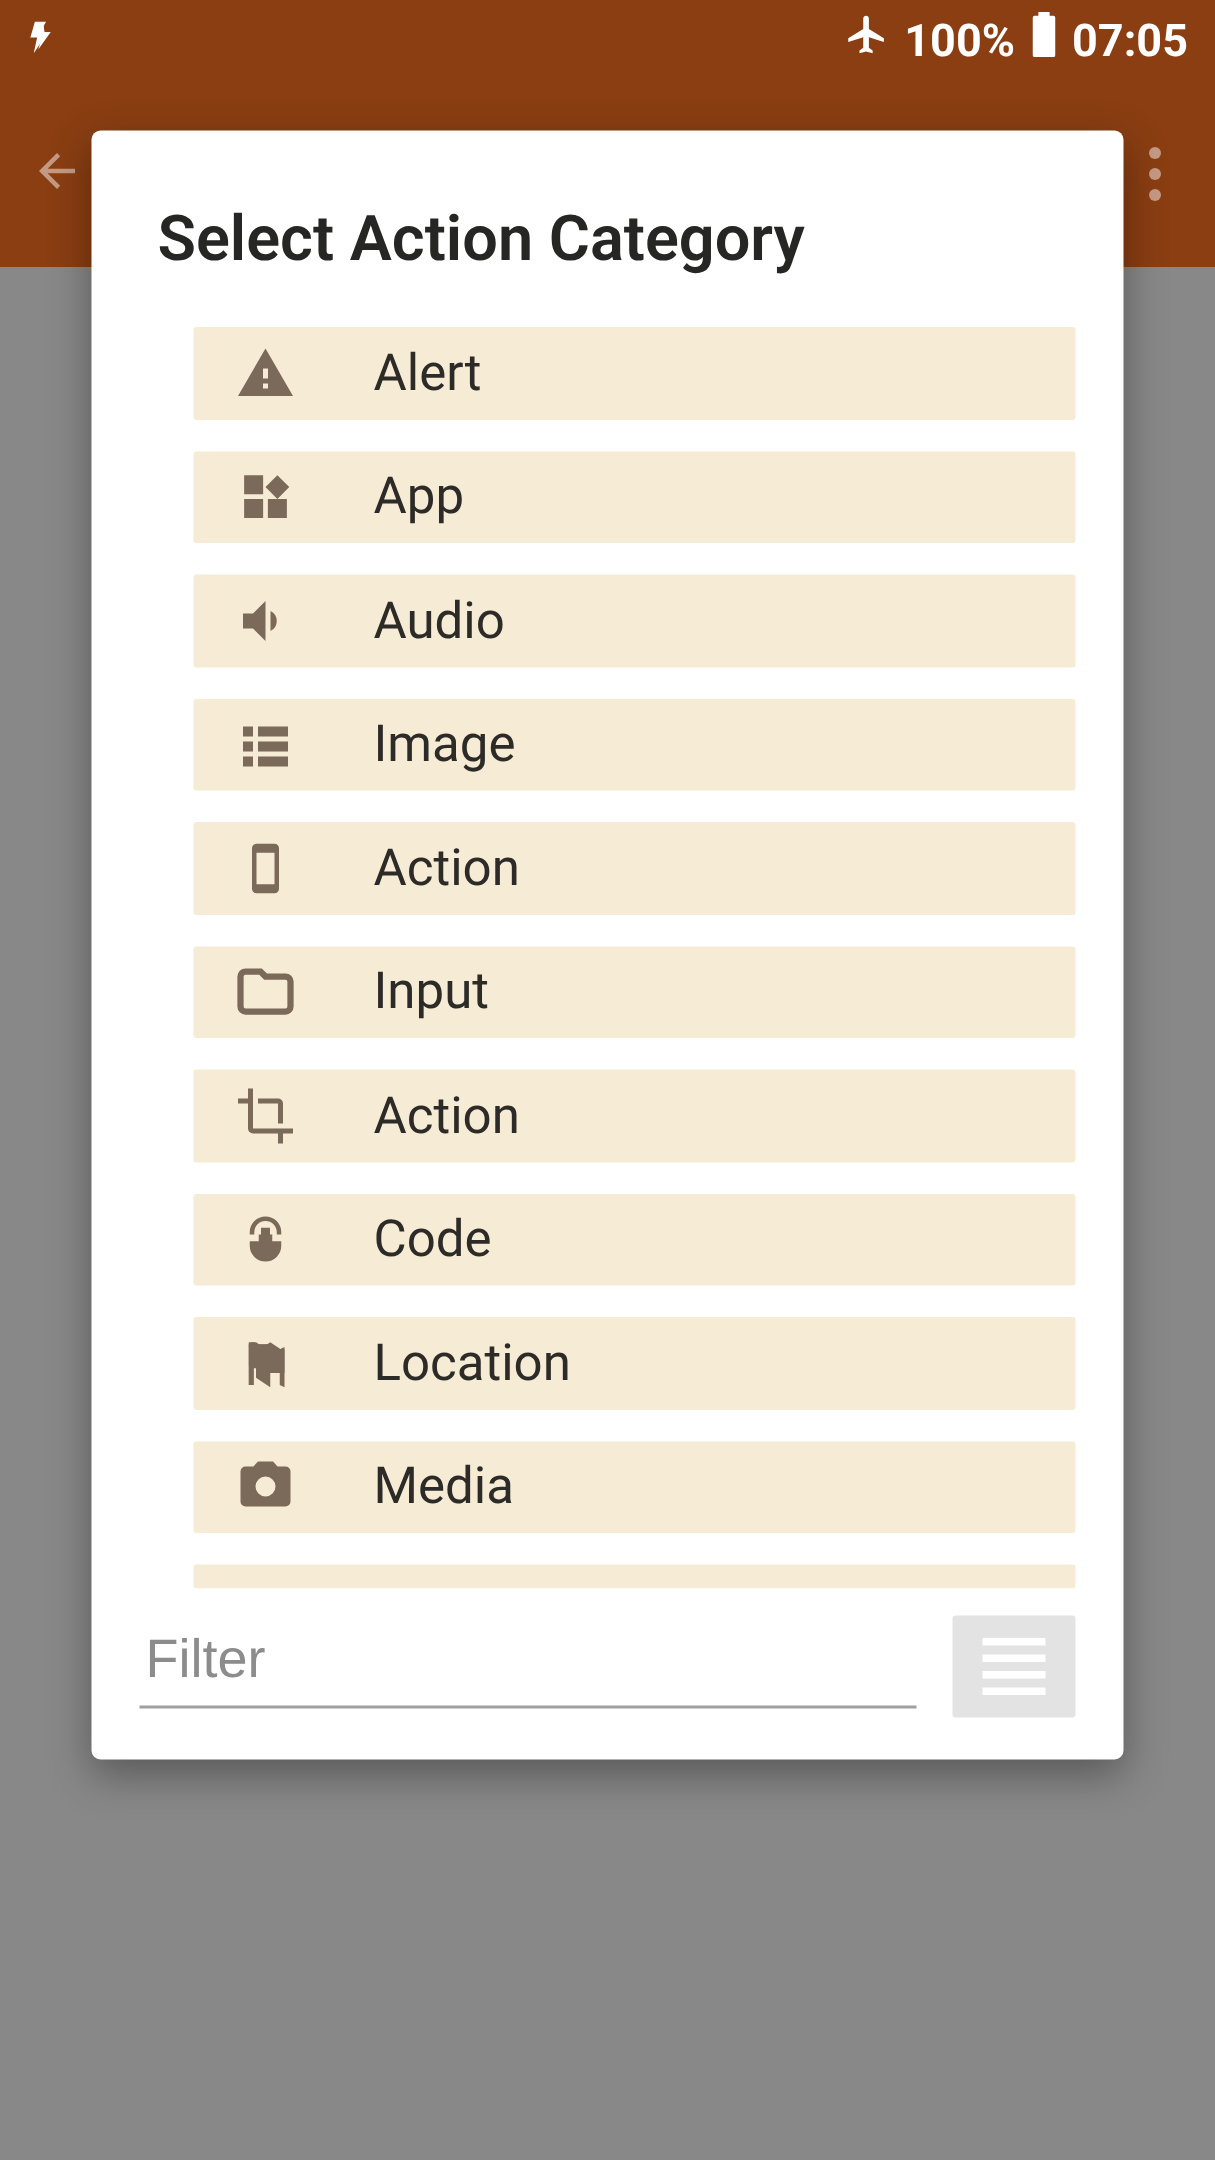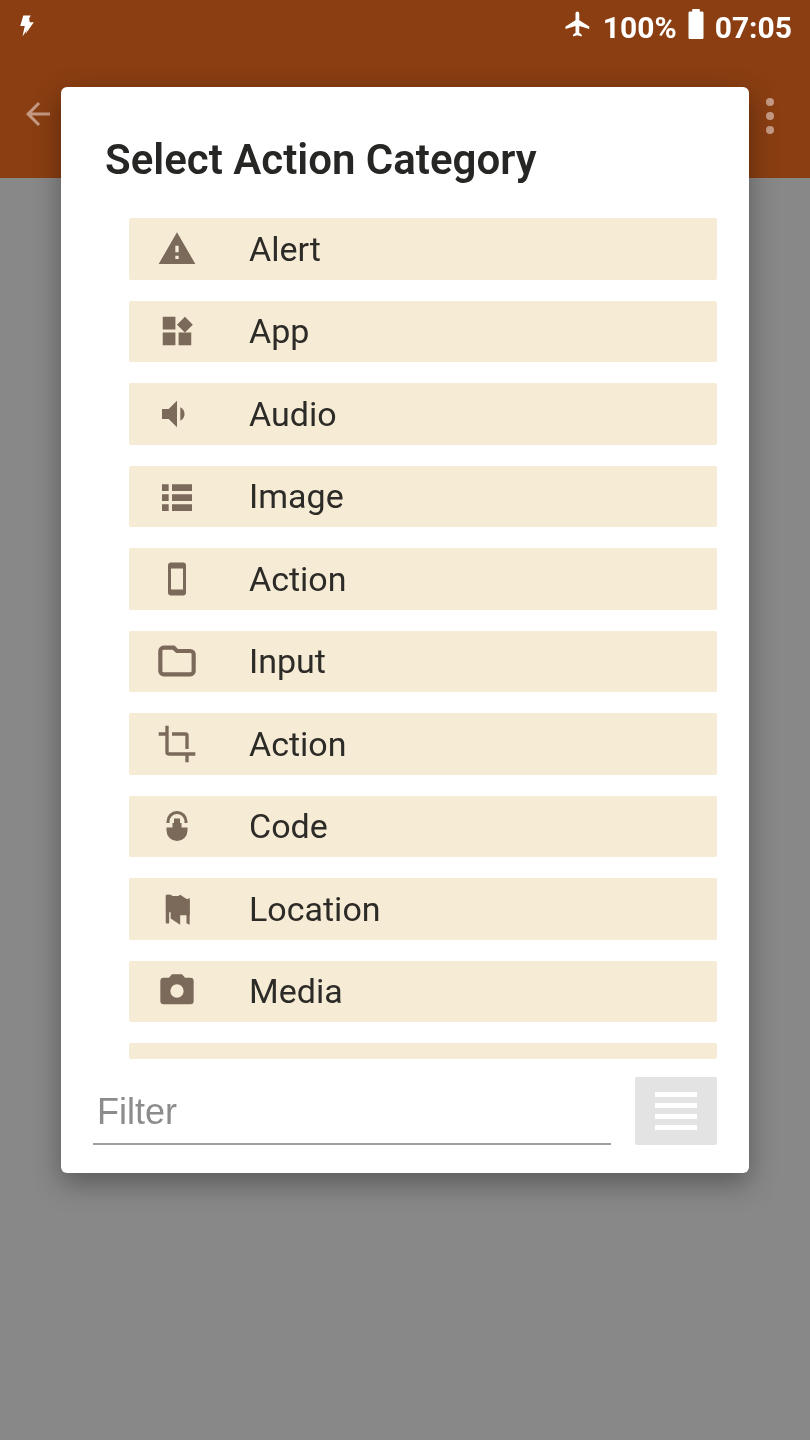--- a/index.html
+++ b/index.html
@@ -94,21 +94,21 @@
   .row .rlabel {
     margin-left: 48px;
     font-size: 34px;
     color:#2d2b28;
   }
   .row-partial { height: 20px; }
 
   .footer {
     padding: 18px 32px 10px 32px;
     display:flex;
-    align-items:flex-end;
+    align-items:flex-start;
     gap: 24px;
   }
   .filter-wrap {
     flex:1;
     border-bottom: 2px solid #9f9f9f;
     padding: 8px 4px 10px 4px;
   }
   .filter-input {
     width:100%;
     border:none;

